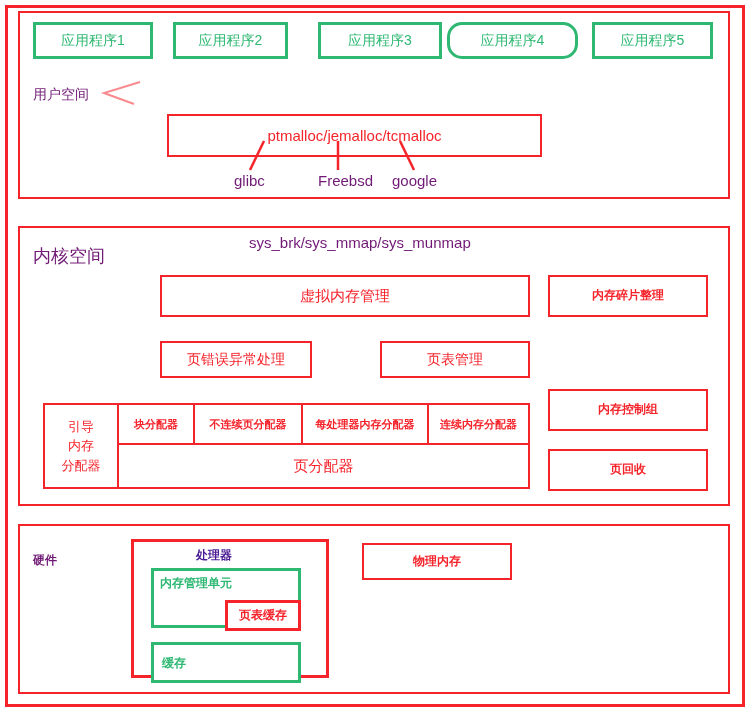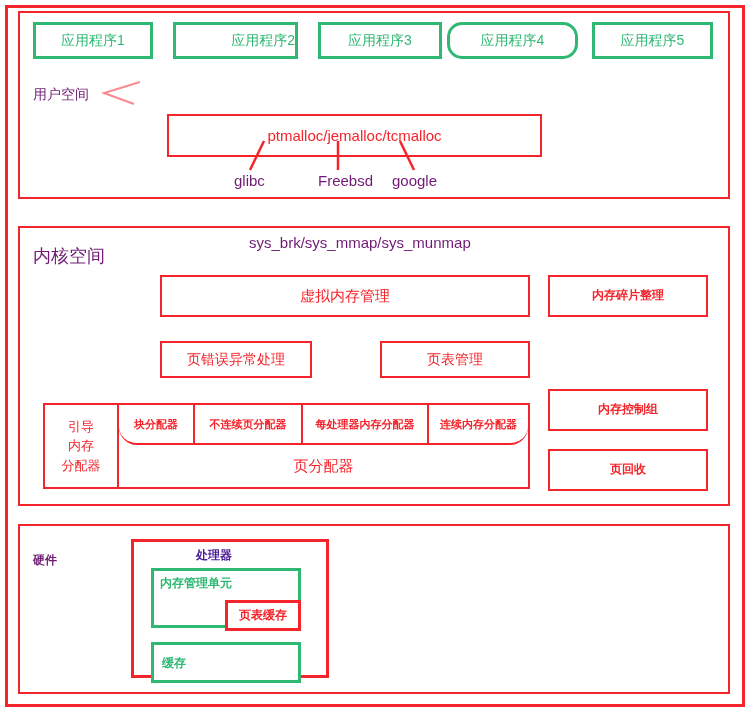--- a/index.html
+++ b/index.html
@@ -64,21 +64,21 @@
   }
 
   
   .app-box {
     top: 22px;
     height: 37px;
     font-size: 14px;
     font-weight: 400;
   }
   #app-1 { left: 33px;  width: 120px; }
-  #app-2 { left: 173px; width: 125px; justify-content: flex-end; }
+  #app-2 { left: 173px; width: 115px; }
   #app-3 { left: 318px; width: 124px; }
   #app-4 { left: 447px; width: 131px; border-radius: 15px; }
   #app-5 { left: 592px; width: 121px; }
 
   #label-user-space {
     left: 33px;
     top: 86px;
     font-size: 14px;
   }
   #label-malloc {
@@ -167,21 +167,20 @@
   #grid-boot-right {
     flex: 1;
     display: flex;
     flex-direction: column;
   }
   #grid-boot-top {
     height: 40px;
     display: flex;
     border-bottom: 2px solid #f5242b;
     box-sizing: border-box;
-    border-radius: 18px;
   }
   .alloc-cell {
     display: flex;
     align-items: center;
     justify-content: center;
     color: #f5242b;
     font-size: 11px;
     font-weight: bold;
     border-right: 2px solid #f5242b;
     box-sizing: border-box;
@@ -398,14 +397,17 @@
   <div id="box-mmu"></div>
   <div id="label-mmu">内存管理单元</div>
 
   <div id="box-tlb">
     <span>页表缓存</span>
   </div>
 
   <div id="box-cache"></div>
   <div id="label-cache">缓存</div>
 
+  <div class="box box-red" id="box-physmem">
+    <span>物理内存</span>
+  </div>
 
 </div>
 
 </body></html>

